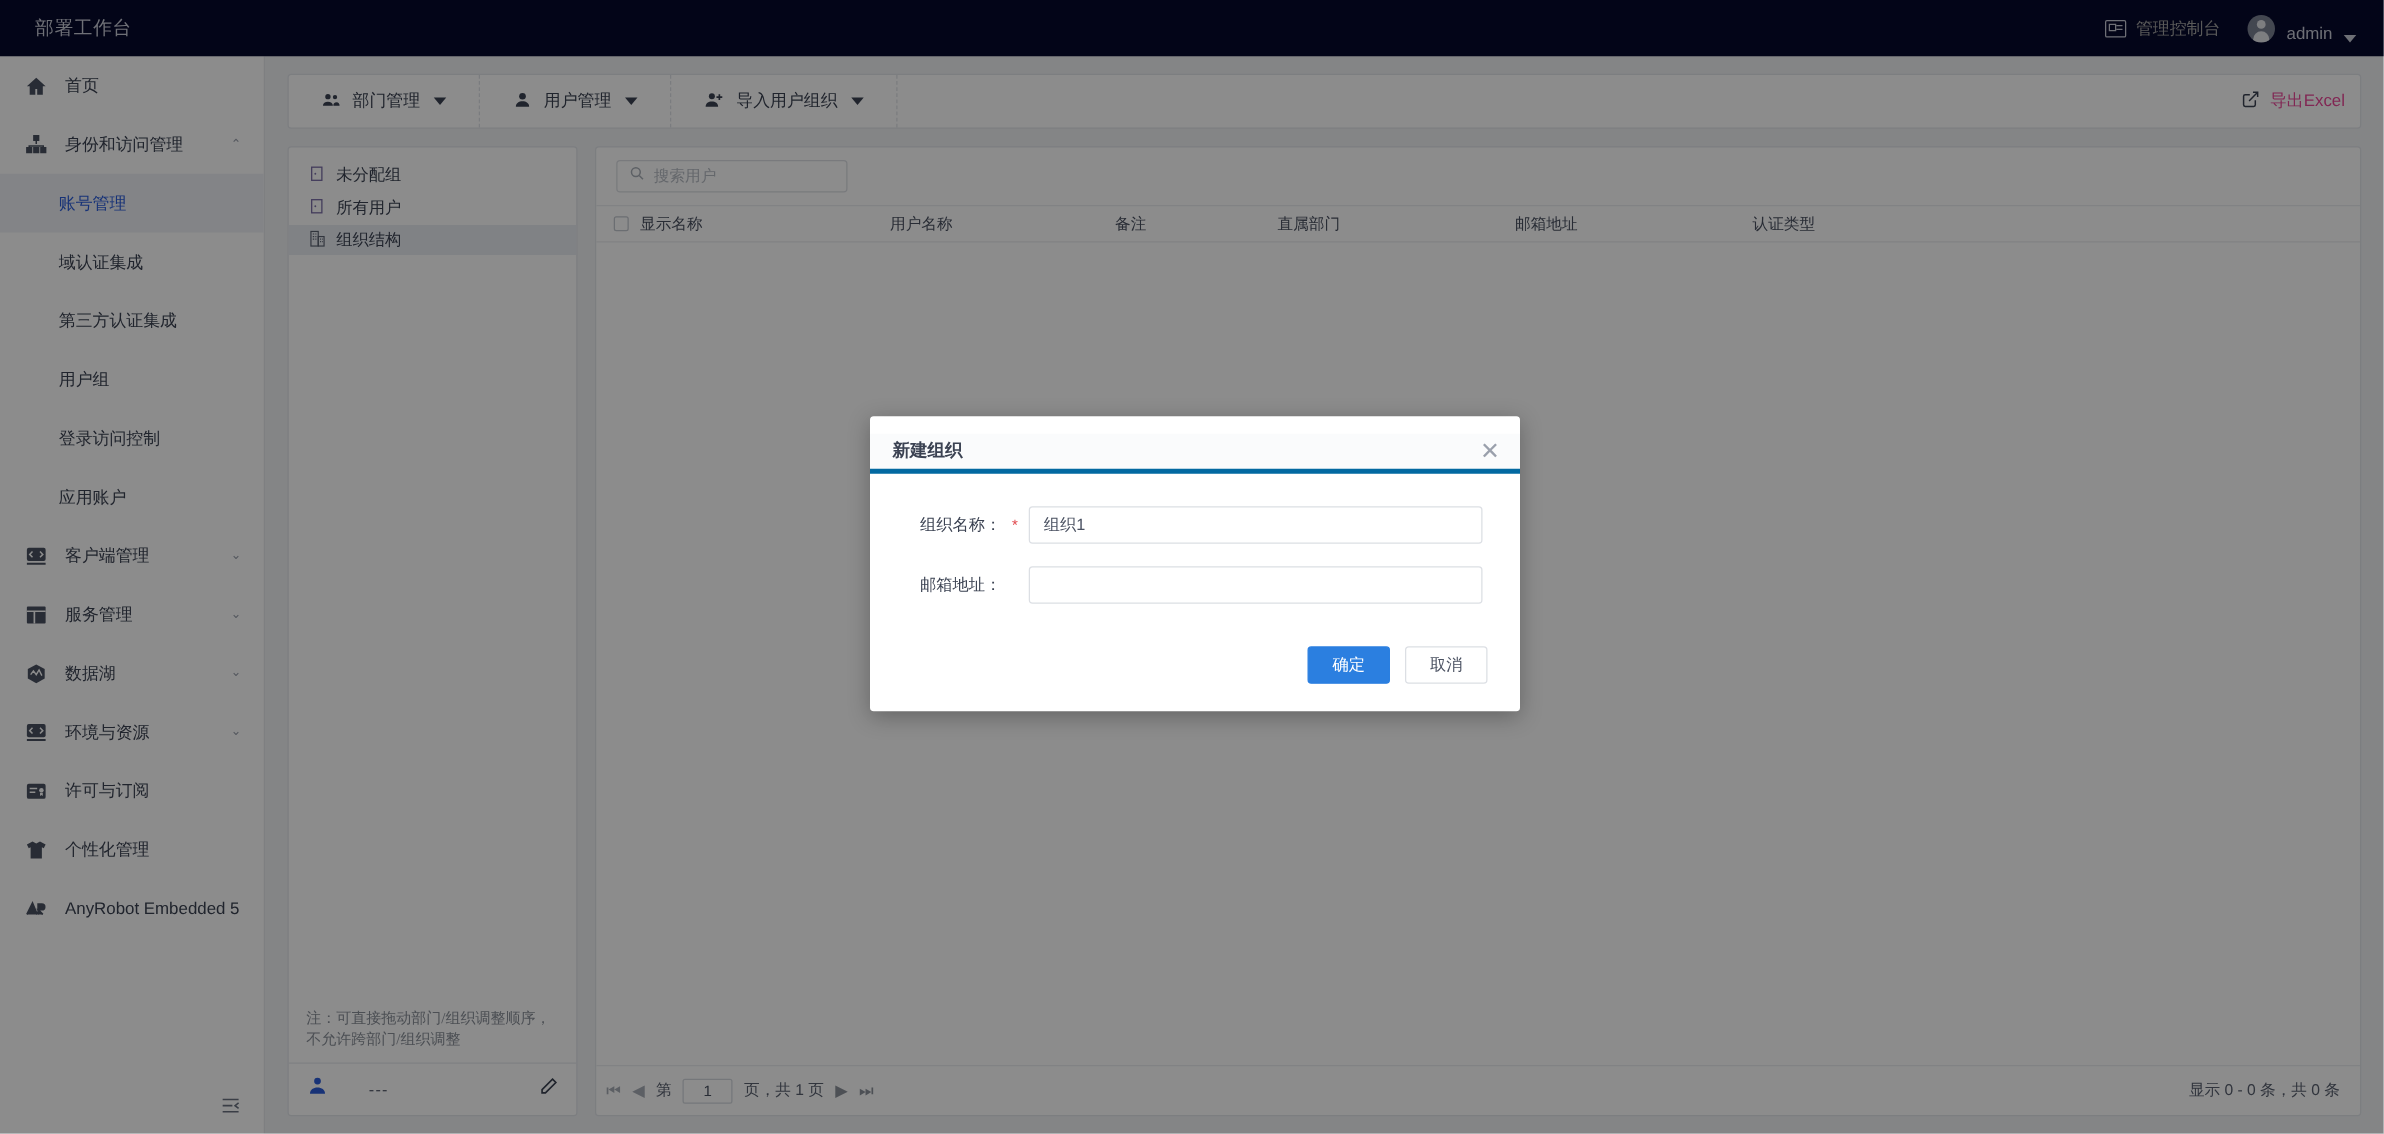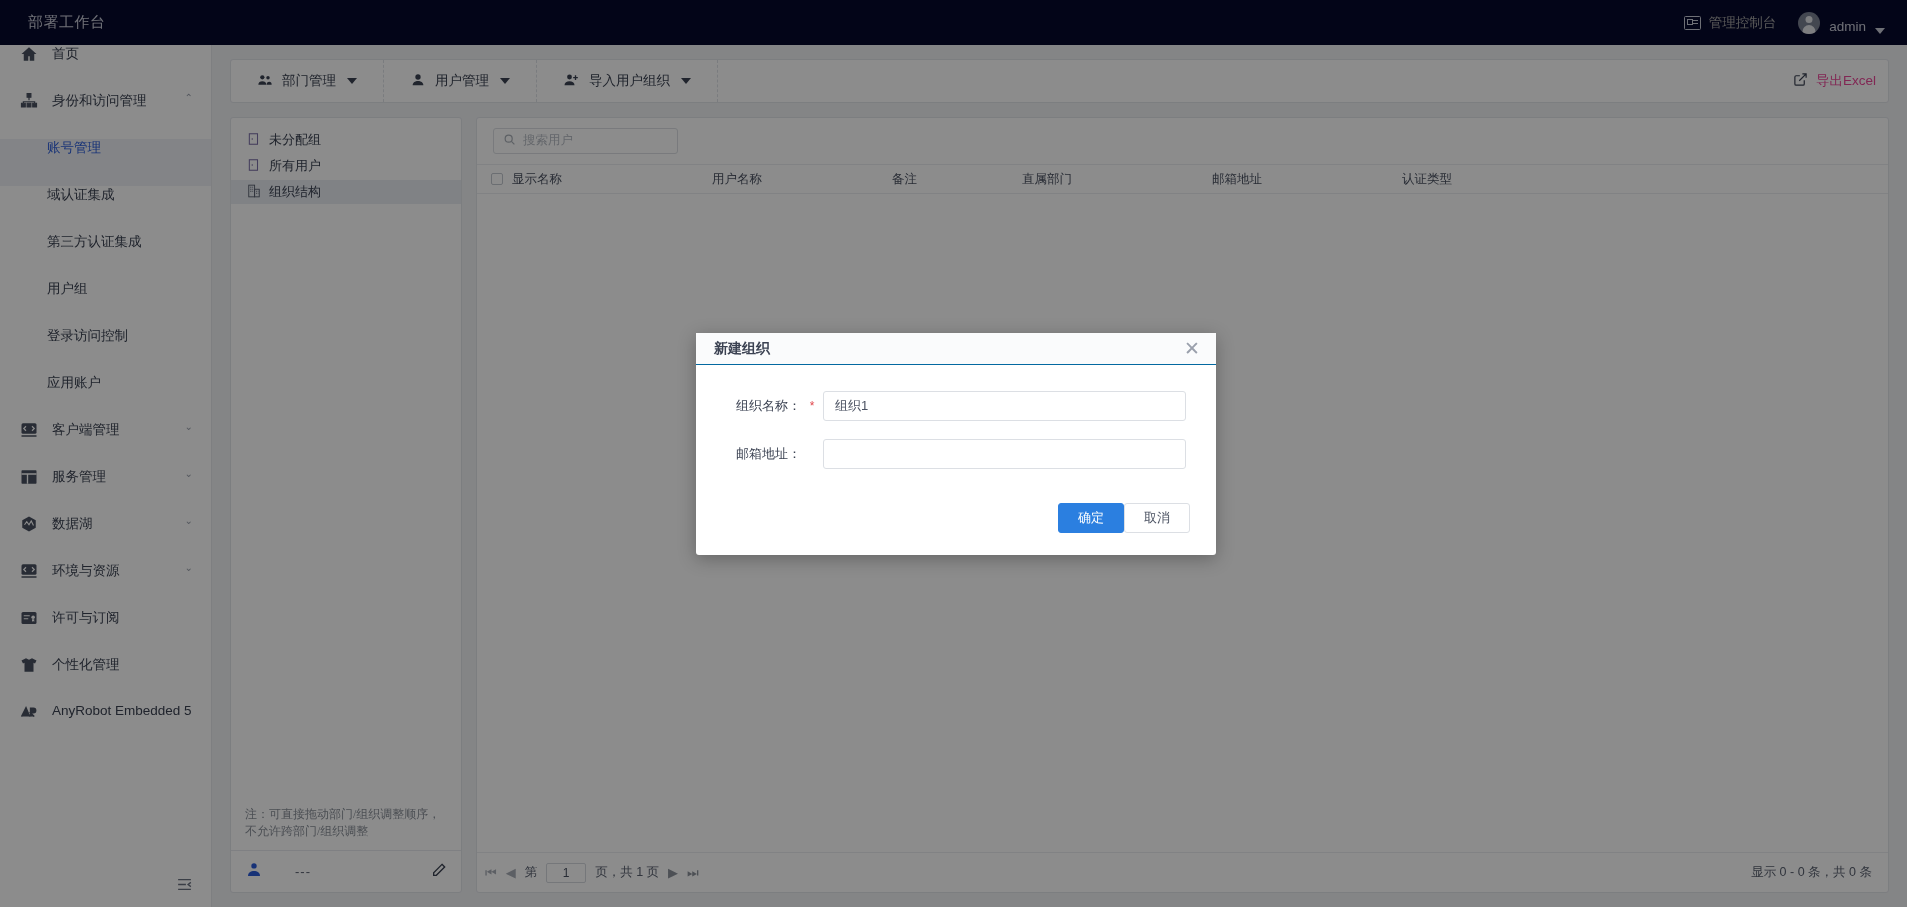--- a/index.html
+++ b/index.html
@@ -33,21 +33,21 @@
   .avatar::after { content:""; position:absolute; left:50%; top:13px; transform:translateX(-50%); width:13px; height:9px; border-radius:7px 7px 0 0; background:#e3e5ea; }
   .caret-dn { width: 0; height: 0; border-left: 5px solid transparent; border-right: 5px solid transparent; border-top: 6px solid #c9ccd8; }
 
   
   .sidebar {
     position: absolute; top: 45px; left: 0; width: 212px; bottom: 0;
     background: #ffffff; border-right: 1px solid #e6e8ec;
     overflow: hidden;
   }
   .nav-item {
-    display: flex; align-items: flex-start; height: 47px; padding-left: 18px;
+    display: flex; align-items: center; height: 47px; padding-left: 18px;
     font-size: 13.5px; color: #3b4252; cursor: pointer; position: relative;
   }
   .nav-item .ico { width: 22px; margin-right: 12px; display:flex; align-items:center; justify-content:center; flex: 0 0 22px; }
   .nav-item .arrow { position: absolute; right: 18px; font-size: 10px; color: #9aa0ac; }
   .nav-item.sub { padding-left: 47px; height: 47px; font-size: 13.5px; }
   .nav-item.sub.active { background: #eef1f6; color: #2b5cd9; }
   .nav-item.sub.active::before { content:""; }
   svg.sico { width: 18px; height: 18px; fill: #4a5161; }
 
   .collapse-btn {
@@ -91,21 +91,21 @@
   .pencil { cursor: pointer; }
 
   
   .table-panel { flex: 1; background: #fff; border: 1px solid #e2e5ea; border-radius: 3px; display: flex; flex-direction: column; position: relative; }
   .search-row { height: 46px; display: flex; align-items: center; padding: 0 16px; }
   .search-box {
     width: 185px; height: 26px; border: 1px solid #dcdfe4; border-radius: 3px;
     display: flex; align-items: center; gap: 7px; padding: 0 9px; background: #fff;
   }
   .search-box input { border: none; outline: none; font-size: 12.5px; color: #a21caf; width: 100%;
-                      font-family: Liberation Mono, monospace; background: transparent; }
+                      font-family: Liberation Sans, sans-serif; background: transparent; }
   .search-box input::placeholder { color: #b7bcc4; }
 
   .thead { height: 30px; border-top: 1px solid #ebedf0; border-bottom: 1px solid #ebedf0;
            display: flex; align-items: center; font-size: 12.5px; color: #4a5161; }
   .th { display: flex; align-items: center; font-family: Liberation Serif, serif; }
   .chk { width: 12px; height: 12px; border: 1px solid #c4c8cf; border-radius: 2px; margin: 0 9px 0 14px; flex: 0 0 12px; cursor: pointer; }
 
   .tbody { flex: 1; position: relative; }
   .empty-wrap { position: absolute; left: 0; right: 0; top: 45%; transform: translateY(-50%);
                 display: flex; flex-direction: column; align-items: center; gap: 10px; }
@@ -119,32 +119,32 @@
   .page-input { width: 40px; height: 20px; border: 1px solid #d5d9df; border-radius: 2px;
                 font-size: 12px; text-align: center; color: #4a5161;
                 font-family: "Liberation Sans", sans-serif; outline: none; }
 
   
   .overlay { position: absolute; inset: 0; background: rgba(0,0,0,0.45); z-index: 40; }
   .modal {
     position: absolute; left: 696px; top: 333px; width: 520px;
     background: #fff; border-radius: 3px; box-shadow: 0 4px 18px rgba(0,0,0,.28); z-index: 50;
   }
-  .modal-head { height: 32px; border-bottom: 1px solid #0369a1; background: #fafbfc;
-                display: flex; align-items: center; justify-content: space-between; padding: 0 16px 0 18px; }
+  .modal-head { height: 32px; border-bottom: 4px solid #0369a1; background: #fafbfc;
+                display: flex; align-items: center; justify-content: space-between; padding: 0 16px 0 18px; margin-top: 14px; }
   .modal-title { font-size: 14px; color: #3b4252; font-weight: bold; }
   .modal-close { font-size: 19px; color: #9aa0ac; cursor: pointer; line-height: 1; }
   .modal-body { padding: 26px 30px 8px 30px; }
   .frow { display: flex; align-items: center; margin-bottom: 18px; }
   .flabel { width: 75px; text-align: right; font-size: 13px; color: #3b4252; }
   .freq { width: 22px; text-align: center; color: #e0474c; font-size: 12px; line-height: 1; }
   .finput { flex: 1; height: 30px; border: 1px solid #dcdfe4; border-radius: 3px; padding: 0 11px;
             font-size: 13px; color: #4a5161; outline: none; font-family: "Liberation Sans", sans-serif; }
   .finput::placeholder { color: #b7bcc4; }
-  .modal-foot { display: flex; justify-content: flex-end; gap: 0; padding: 8px 26px 22px 0; }
+  .modal-foot { display: flex; justify-content: flex-end; gap: 12px; padding: 8px 26px 22px 0; }
   .btn { height: 30px; min-width: 66px; border-radius: 3px; font-size: 13px; cursor: pointer;
          display: flex; align-items: center; justify-content: center; font-family: "Liberation Sans", sans-serif; }
   .btn-primary { background: #2b7fe0; color: #fff; border: 1px solid #2b7fe0; }
   .btn-default { background: #fff; color: #4a5161; border: 1px solid #dcdfe4; }
 </style>
 </head>
 <body>
 
 <div id="app">
 

